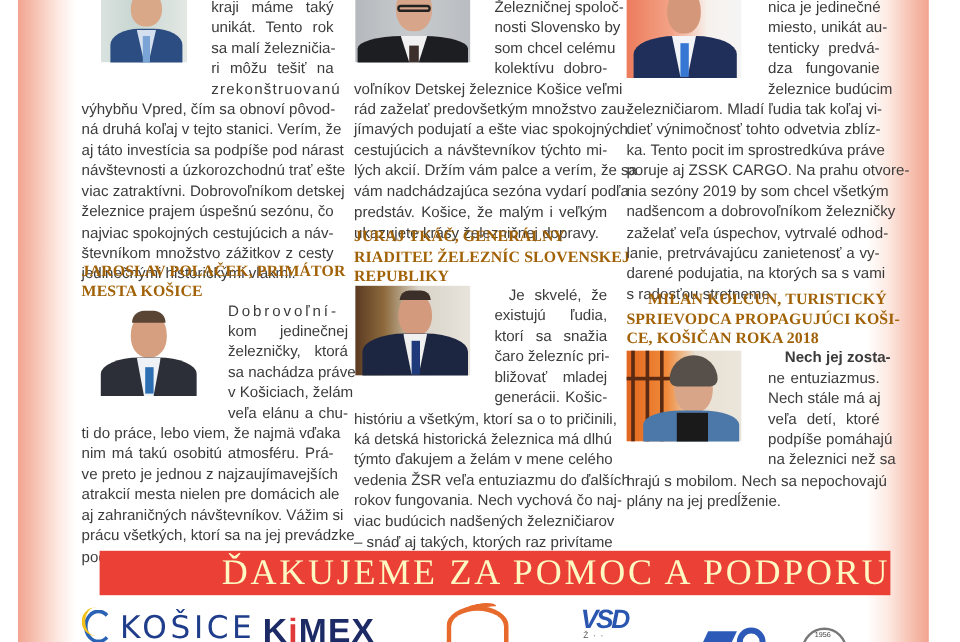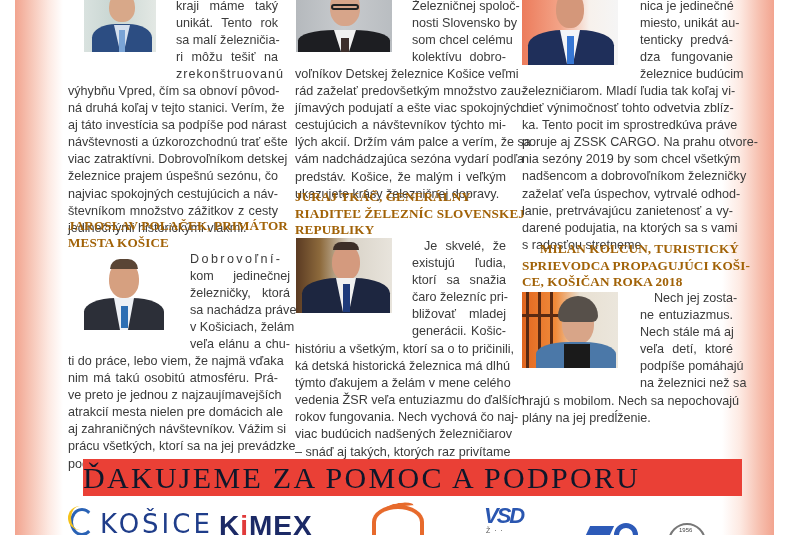--- a/index.html
+++ b/index.html
@@ -32,23 +32,23 @@
   .heading {
     position: absolute; font-family: "Liberation Serif", "DejaVu Serif", serif;
     font-weight: bold; color: #a16207; font-size: 13.2px; line-height: 16.5px;
     letter-spacing: 0.1px; white-space: nowrap;
   }
   .heading .hl { display: block; }
   .heading .hl.j { text-align: justify; text-align-last: justify; }
 
   .banner {
     position: absolute; left: 83px; top: 459px; width: 659px; height: 37px;
-    background: #ea4036; color: #0f172a;
+    background: #ea4036; color: #fef9c3;
     font-family: "Liberation Serif", "DejaVu Serif", serif;
-    font-size: 30px; line-height: 37px; text-align: left; letter-spacing: 2.3px;
+    font-size: 30px; line-height: 37px; text-align: right; letter-spacing: 2.3px;
     white-space: nowrap; font-weight: normal;
   }
 
   .logo { position: absolute; white-space: nowrap; }
   .logo-kosice { left: 70px; top: 506px; height: 29px; }
   .logo-kosice .mark {
     position: absolute; left: 0; top: 2px; width: 24px; height: 28px;
     border-radius: 50%; border: 3px solid #2a62b5; border-right-color: transparent;
   }
   .logo-kosice .moon {
@@ -257,21 +257,21 @@
     <div class="bg" style="left:16px; top:0; width:3px; height:76px; background:#5a2a12;"></div>
     <div class="bg" style="left:28px; top:0; width:3px; height:76px; background:#5a2a12;"></div>
     <div class="bg" style="left:0; top:22px; width:40px; height:3px; background:#5a2a12;"></div>
     <div class="head" style="left:40px; top:10px; width:32px; height:42px; background:#d8a588;"></div>
     <div class="bg" style="left:36px; top:4px; width:40px; height:26px; border-radius:20px 20px 6px 6px; background:#57504a;"></div>
     <div class="body" style="left:14px; top:50px; width:80px; height:30px; background:#4b78a8;"></div>
     <div class="shirt" style="left:42px; top:52px; width:26px; height:26px; background:#1a1a1a;"></div>
   </div>
 
   <div style="position:absolute; left:118px; top:290px; width:93px;">
-    <span class="just line" style="padding-left:14px;">Nech jej zosta-</span>
+    <span class="just line" style="padding-left:14px;font-weight:bold;">Nech jej zosta-</span>
     <span class="just line">ne entuziazmus.</span>
     <span class="just line">Nech stále má aj</span>
     <span class="just line">veľa detí, ktoré</span>
     <span class="just line">podpíše pomáhajú</span>
     <span class="just line">na železnici než sa</span>
   </div>
   <div style="position:absolute; left:0; top:393px; width:211px;">
     <span class="just line">hrajú s mobilom. Nech sa nepochovajú</span>
     <span class="just line last">plány na jej predĺženie.</span>
   </div>

